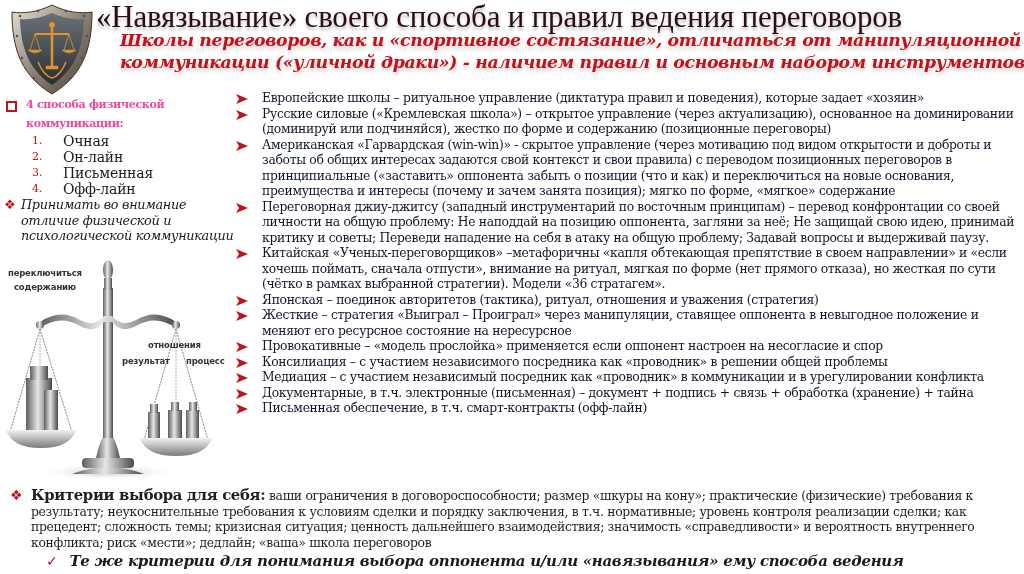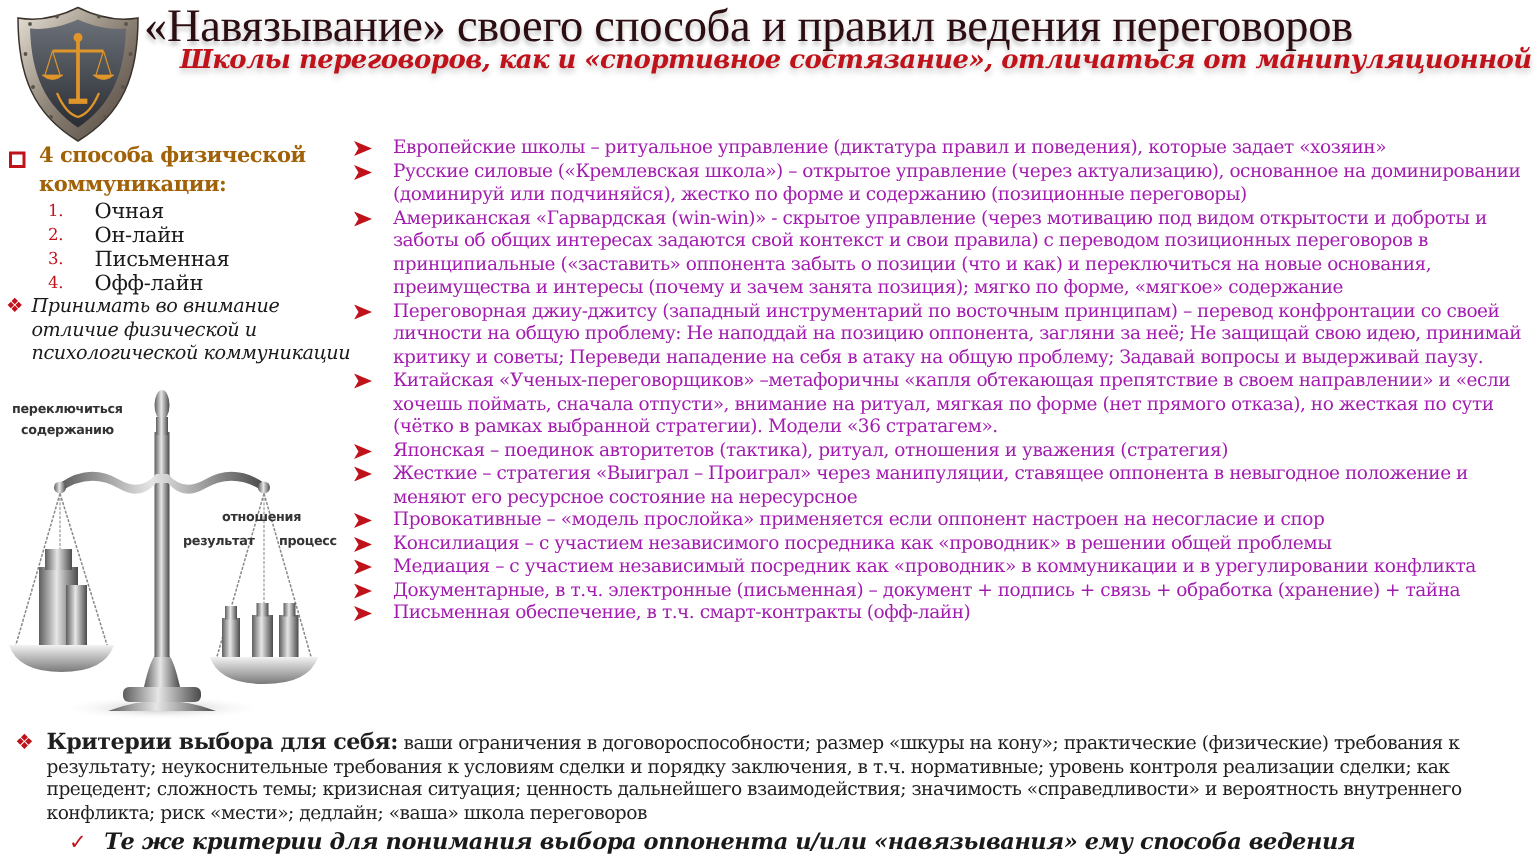--- a/index.html
+++ b/index.html
@@ -25,42 +25,42 @@
     .subtitle div { white-space: nowrap; }
 
     
     .left-col { position: absolute; left: 6px; top: 95px; width: 230px; }
     .sq-bullet {
       display: inline-block; width: 11px; height: 11px; border: 2px solid #c0121a;
       position: absolute; left: 0; top: 6px;
     }
     .left-head {
       position: relative; padding-left: 20px;
-      font-family: "DejaVu Serif", serif; font-weight: bold; font-size: 14px; line-height: 19px;
-      color: #a16207; letter-spacing: -0.3px;
+      font-family: "DejaVu Serif", serif; font-weight: bold; font-size: 11px; line-height: 19px;
+      color: #ec4899; letter-spacing: -0.3px;
     }
     .num-list { list-style: none; margin-top: 0px; padding-left: 26px; }
     .num-list li { position: relative; font-family: "DejaVu Serif", serif; font-size: 14px; line-height: 16px; padding-left: 31px; letter-spacing: -0.2px; }
     .num-list li .n { position: absolute; left: 0; top: 0; color: #c0121a; font-size: 11px; }
     .note {
       position: relative; padding-left: 15px; margin-top: 0px;
       font-family: "DejaVu Serif", serif; font-style: italic; font-size: 12.8px; line-height: 15.5px;
       color: #1a1a1a; letter-spacing: -0.3px;
     }
     .diamond-bullet { position: absolute; left: -2px; top: 0; color: #c0121a; font-size: 13px; font-style: normal; }
 
     .scale { position: absolute; left: 0; top: 250px; width: 232px; height: 230px; }
     .scale-label { position: absolute; font-family: "DejaVu Sans", sans-serif; font-weight: bold; font-size: 8.5px; color: #333; letter-spacing: -0.2px; }
 
     
     .schools { position: absolute; left: 236px; top: 91px; width: 786px; list-style: none; }
     .schools li {
       position: relative; padding-left: 26px;
       font-family: "DejaVu Serif", serif; font-size: 12.35px; line-height: 15.5px;
-      color: #a21caf; letter-spacing: -0.32px;
+      color: #0f172a; letter-spacing: -0.32px;
     }
     .arrow { position: absolute; left: 0px; top: 3px; width: 12px; height: 10px; }
 
     
     .criteria { position: absolute; left: 10px; top: 487px; width: 1010px;
       font-family: "DejaVu Serif", serif; font-size: 12.4px; line-height: 15.6px; color: #1f1f1f; letter-spacing: -0.32px; }
     .criteria .diamond-bullet { left: 0; top: 1px; font-size: 14px; }
     .criteria p { padding-left: 21px; position: relative; }
     .criteria .lead { font-weight: bold; font-size: 14.8px; letter-spacing: -0.3px; }
     .check-line {
@@ -112,20 +112,21 @@
         <circle cx="74" cy="56" r="1.3"></circle>
       <circle cx="26" cy="76" r="1.3"></circle>
         <circle cx="62" cy="76" r="1.3"></circle>
     </g>
   </svg>
 </div>
 
 <div class="title">«Навязывание» своего способа и правил ведения переговоров</div>
 <div class="subtitle">
   <div>Школы переговоров, как и «спортивное состязание», отличаться от манипуляционной</div>
+  <div>коммуникации («уличной драки») - наличием правил и основным набором инструментов</div>
 </div>
 
 <div class="left-col">
   <div class="left-head">
     <span class="sq-bullet"></span>
     <span>4 способа физической коммуникации:</span>
   </div>
   <ol class="num-list">
     <li><span class="n">1.</span><span>Очная</span></li>
     <li><span class="n">2.</span><span>Он-лайн</span></li>

